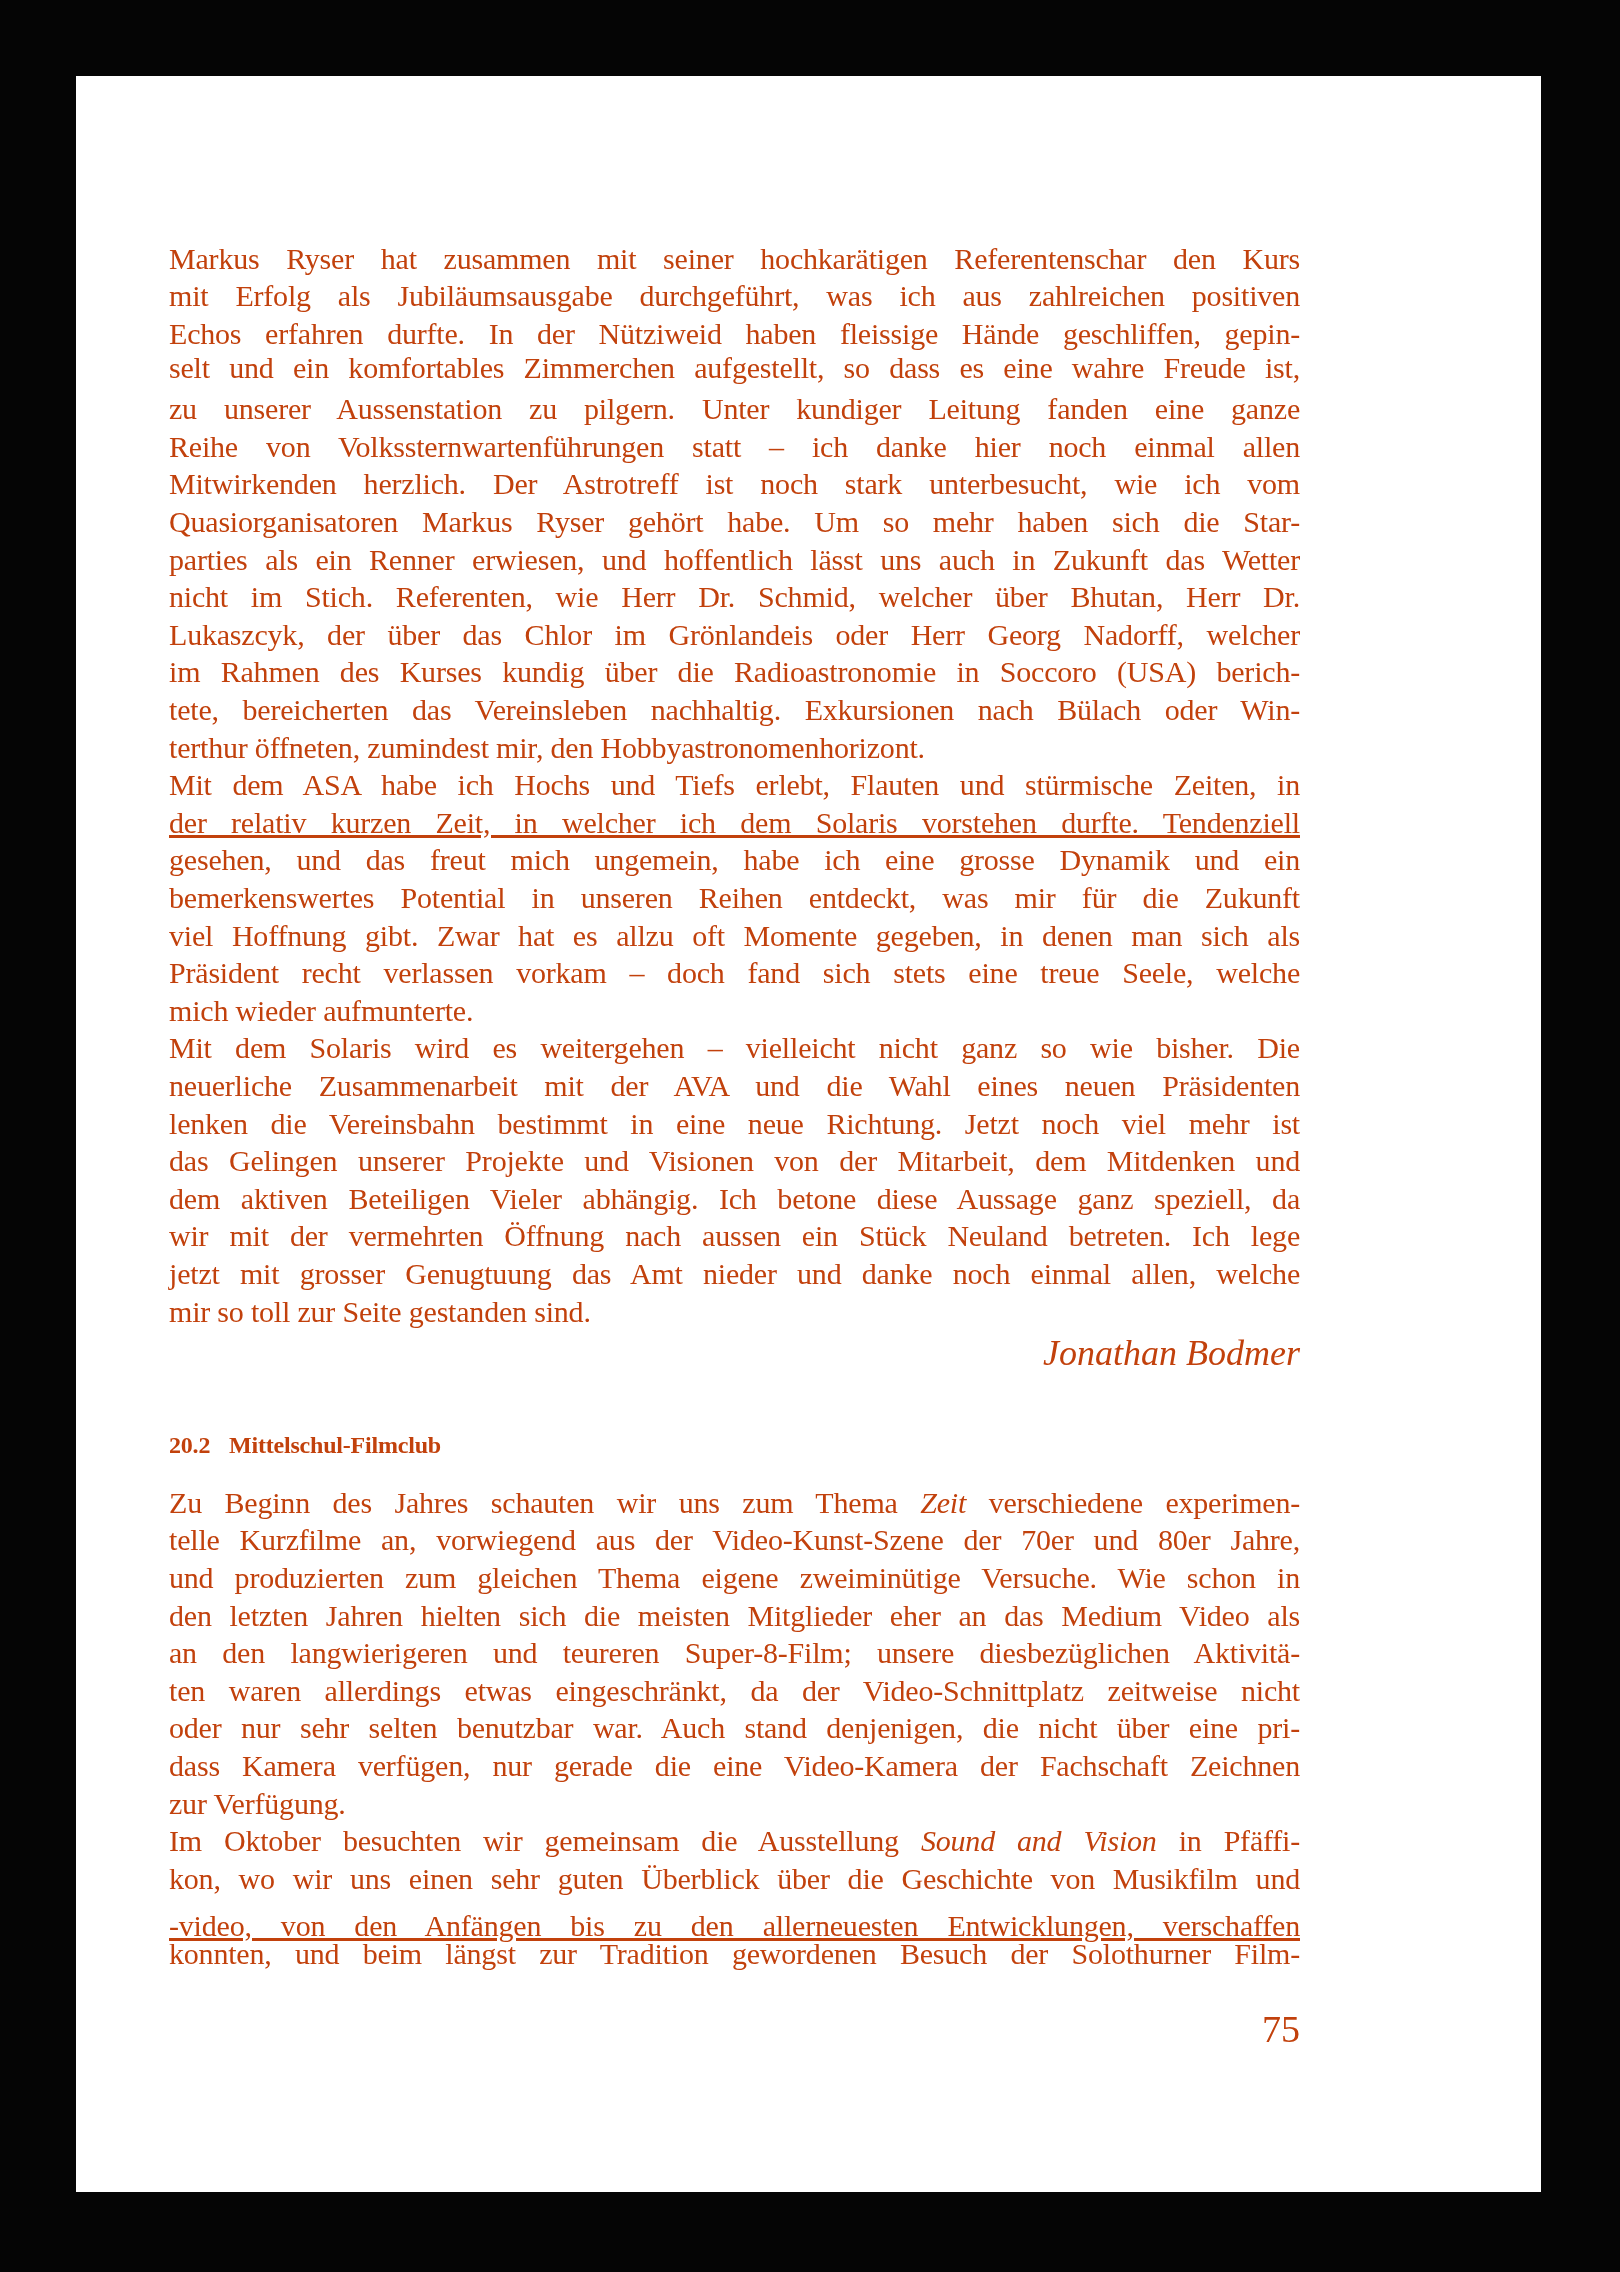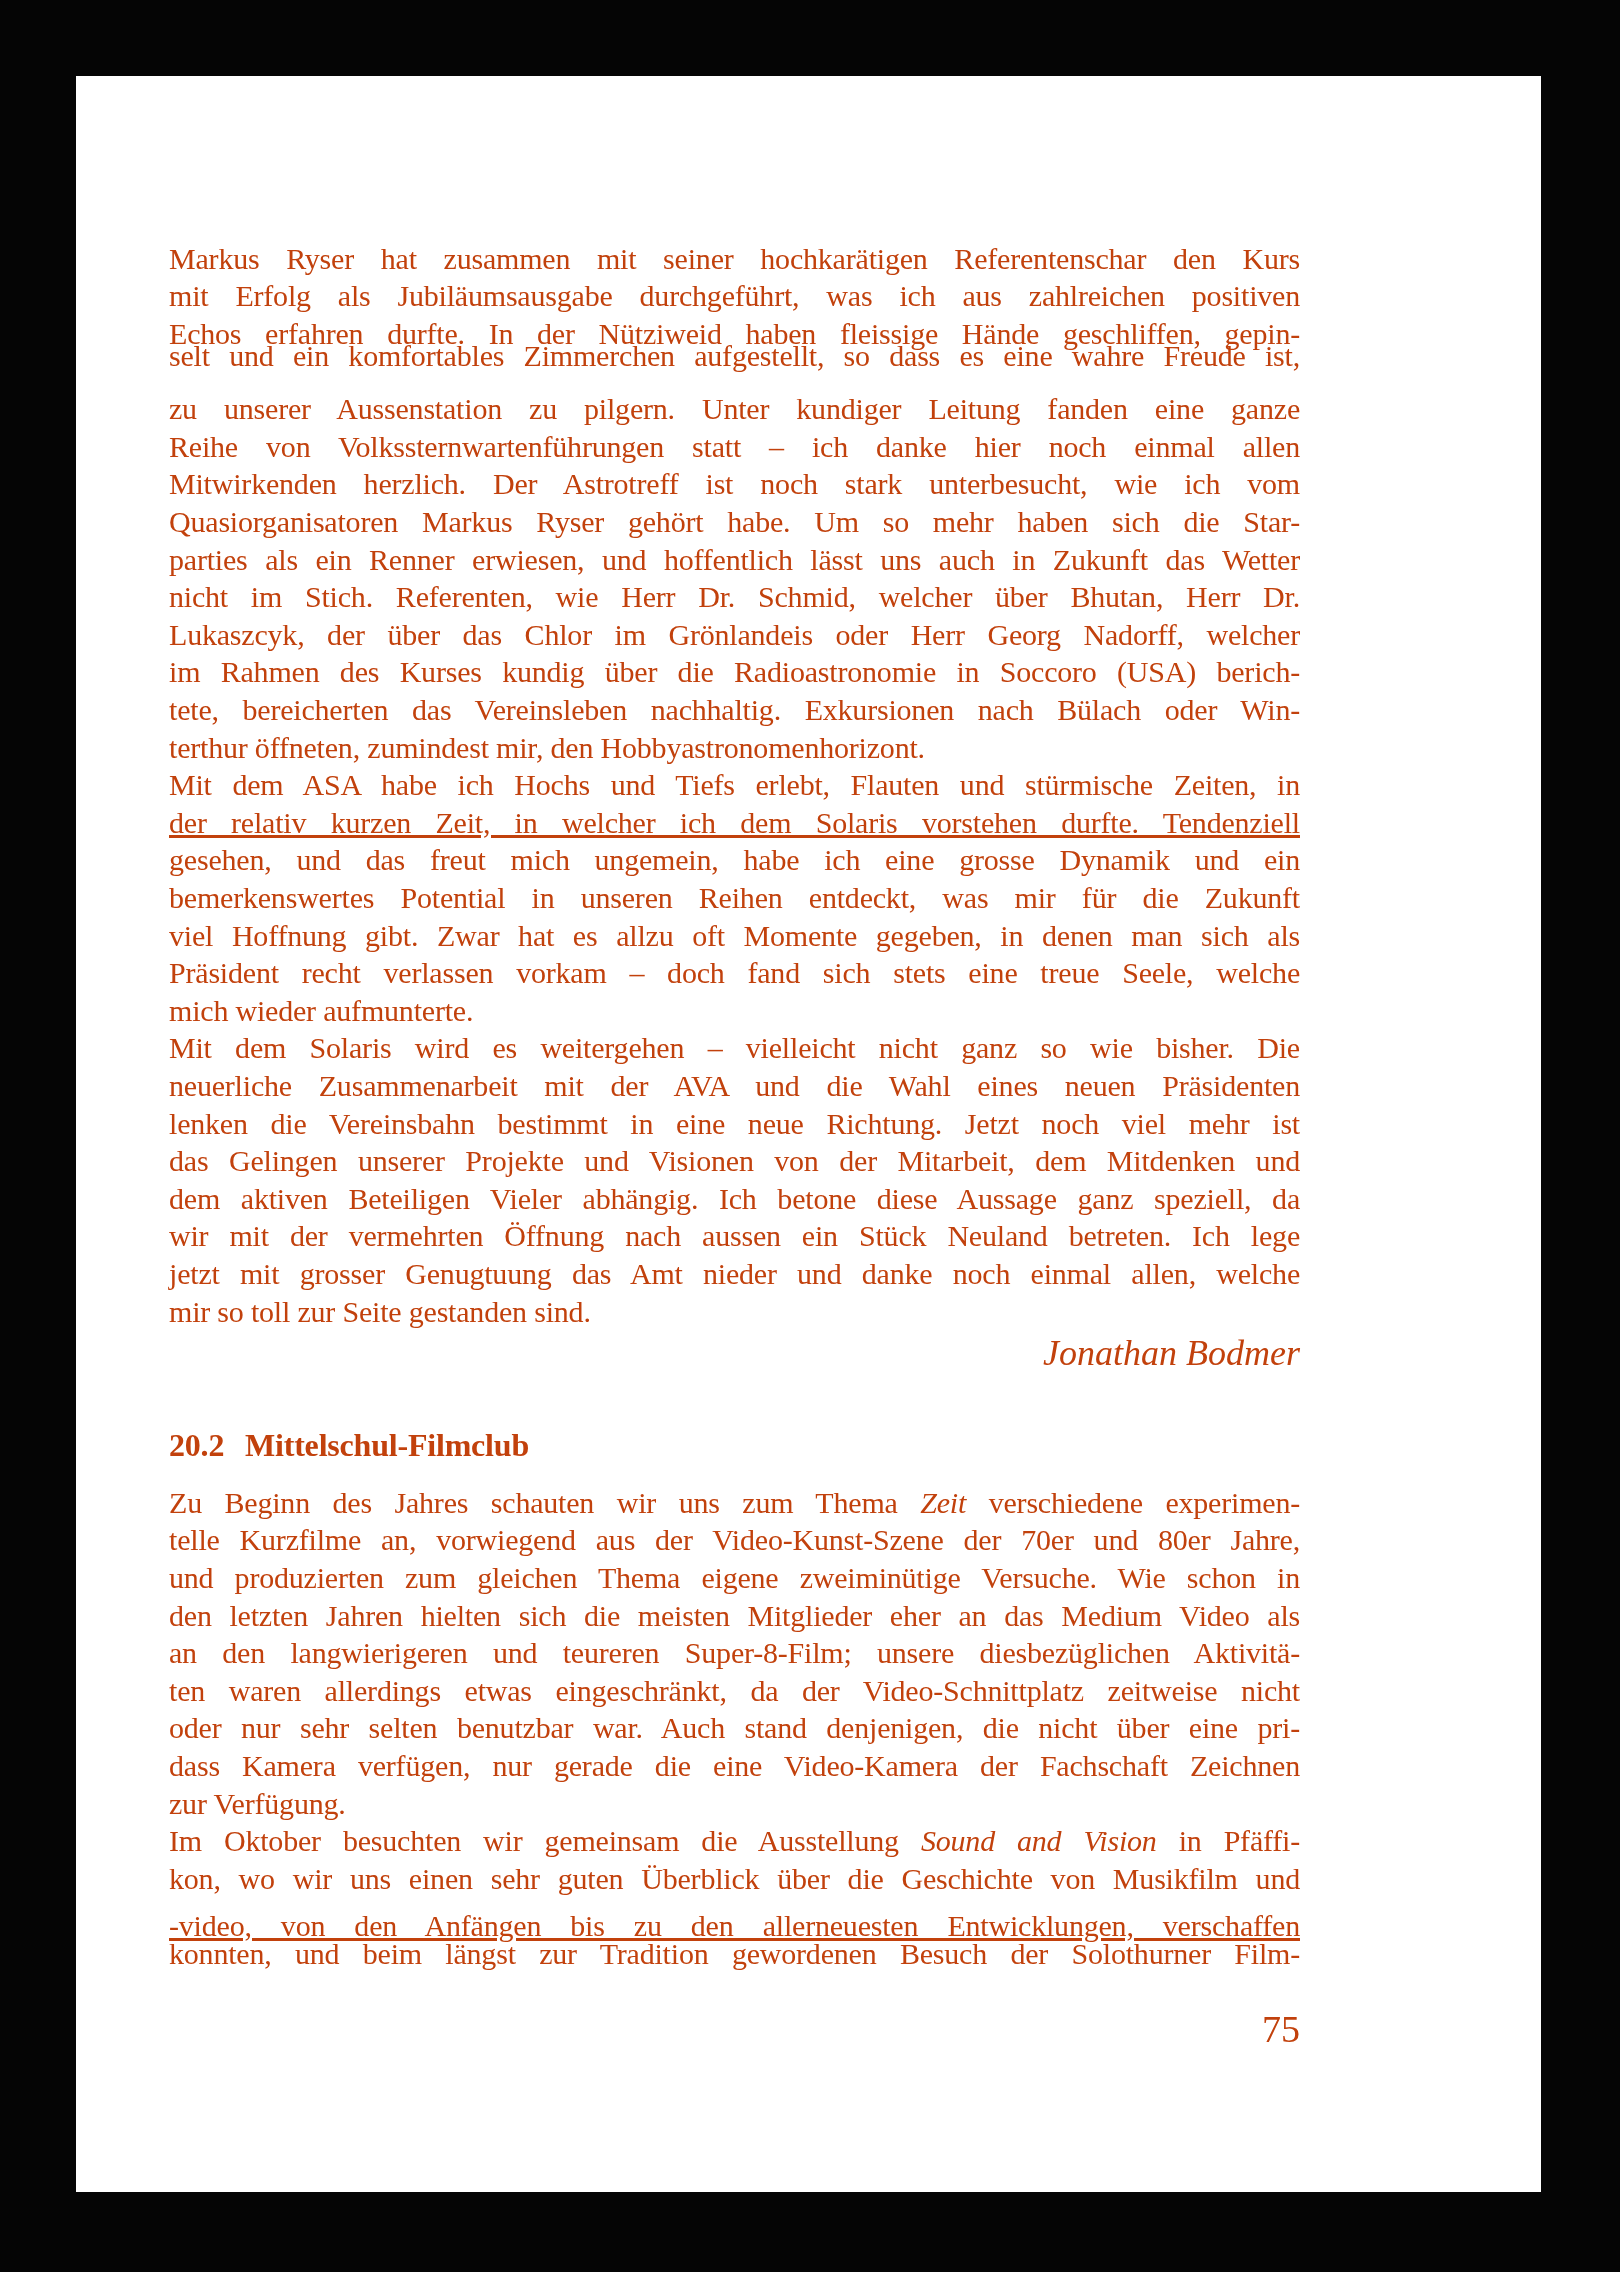--- a/index.html
+++ b/index.html
@@ -50,21 +50,21 @@
       right: 0;
       font-style: italic;
       font-size: 36px;
       line-height: 37px;
       white-space: nowrap;
     }
     .heading {
       position: absolute;
       left: 0;
       font-weight: bold;
-      font-size: 32px;
+      font-size: 24px;
       line-height: 37px;
       white-space: nowrap;
       letter-spacing: -0.2px;
     }
     .heading .num { margin-right: 13px; }
     .page-number {
       position: absolute;
       right: 0;
       font-size: 38px;
       line-height: 37px;
@@ -72,21 +72,21 @@
   </style>
 </head>
 <body>
 
 <div class="page">
   <div class="column" id="column" style="top:0;height:2116px;">
     <div id="section1">
         <div class="line" style="top: 164px; white-space: normal; overflow: visible;">Markus Ryser hat zusammen mit seiner hochkarätigen Referentenschar den Kurs</div>
         <div class="line" style="top: 201px; white-space: normal; overflow: visible;">mit Erfolg als Jubiläumsausgabe durchgeführt, was ich aus zahlreichen positiven</div>
         <div class="line" style="top: 239px; white-space: normal; overflow: visible;">Echos erfahren durfte. In der Nützi­weid haben fleissige Hände geschliffen, gepin-</div>
-        <div class="line" style="top: 261px; white-space: normal; overflow: visible;">selt und ein komfortables Zimmerchen aufgestellt, so dass es eine wahre Freude ist,</div>
+        <div class="line" style="top: 273px; white-space: normal; overflow: visible;">selt und ein komfortables Zimmerchen aufgestellt, so dass es eine wahre Freude ist,</div>
         <div class="line" style="top: 314px; white-space: normal; overflow: visible;">zu unserer Aussenstation zu pilgern. Unter kundiger Leitung fanden eine ganze</div>
         <div class="line" style="top: 352px; white-space: normal; overflow: visible;">Reihe von Volkssternwartenführungen statt – ich danke hier noch einmal allen</div>
         <div class="line" style="top: 389px; white-space: normal; overflow: visible;">Mitwirkenden herzlich. Der Astrotreff ist noch stark unterbesucht, wie ich vom</div>
         <div class="line" style="top: 427px; white-space: normal; overflow: visible;">Quasiorganisatoren Markus Ryser gehört habe. Um so mehr haben sich die Star-</div>
         <div class="line" style="top: 465px; white-space: normal; overflow: visible;">parties als ein Renner erwiesen, und hoffentlich lässt uns auch in Zukunft das Wetter</div>
         <div class="line" style="top: 502px; white-space: normal; overflow: visible;">nicht im Stich. Referenten, wie Herr Dr. Schmid, welcher über Bhutan, Herr Dr.</div>
         <div class="line" style="top: 540px; white-space: normal; overflow: visible;">Lukaszcyk, der über das Chlor im Grönlandeis oder Herr Georg Nadorff, welcher</div>
         <div class="line" style="top: 577px; white-space: normal; overflow: visible;">im Rahmen des Kurses kundig über die Radioastronomie in Soccoro (USA) berich-</div>
         <div class="line" style="top: 615px; white-space: normal; overflow: visible;">tete, bereicherten das Vereinsleben nachhaltig. Exkursionen nach Bülach oder Win-</div>
         <div class="line last" style="top: 653px; white-space: normal; overflow: visible;">terthur öffneten, zumindest mir, den Hobbyastronomenhorizont.</div>

